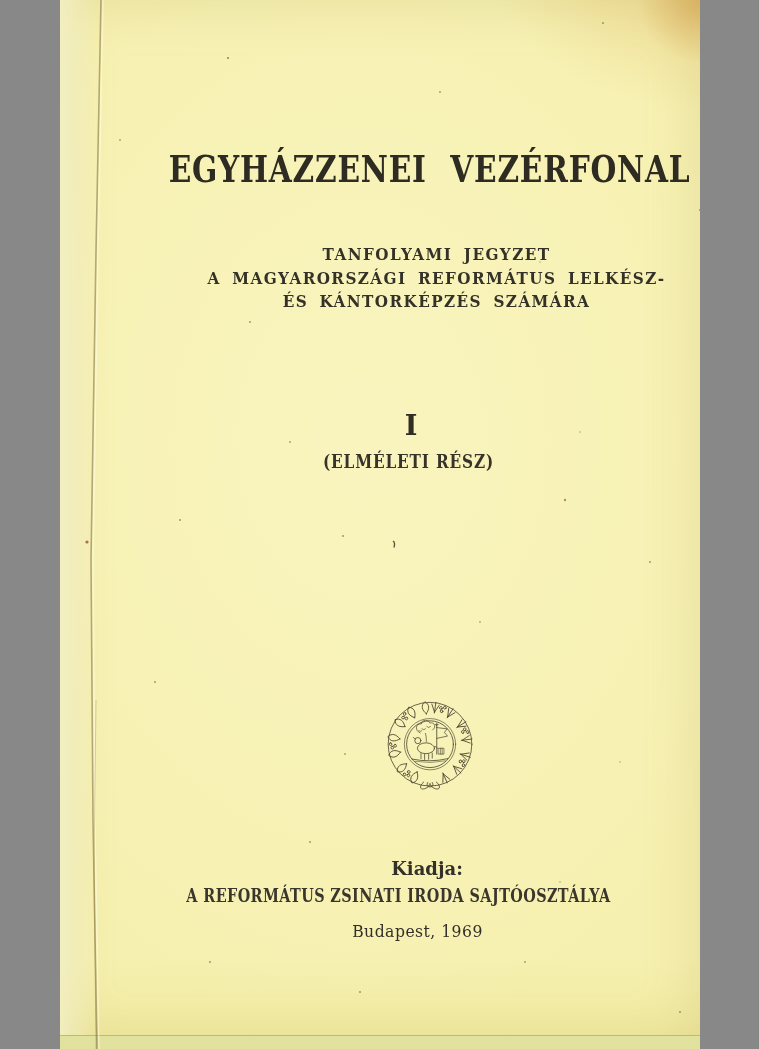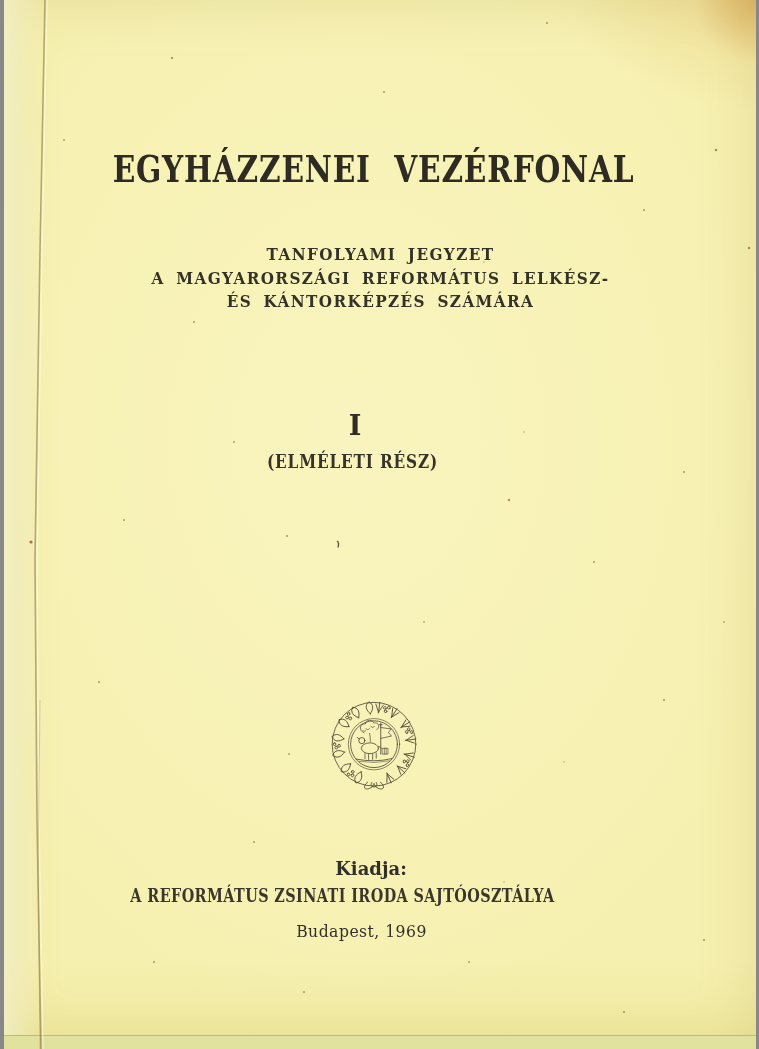--- a/index.html
+++ b/index.html
@@ -1,19 +1,19 @@
 <!DOCTYPE html>
 <html><head>
 <meta charset="utf-8">
 <title>Scanned book title page</title>
 <style>
   html,body{margin:0;padding:0;background:#888;}
   .page{
     position:relative;
-    width:752px;height:1049px;
+    width:640px;height:1049px;
     margin:0 auto;
     background:
       radial-gradient(circle 70px at 100% 0%, rgba(198,120,30,.38), rgba(198,120,30,0) 90%),
       radial-gradient(ellipse 320px 220px at 102% -4%, rgba(216,156,62,.30), rgba(216,156,62,0) 70%),
       radial-gradient(ellipse 540px 700px at 47% 42%, rgba(255,252,214,.38), rgba(255,252,214,0) 85%),
       linear-gradient(to top, rgba(222,212,110,.28), rgba(222,212,110,0) 90px),
       #f6f0b0;
     box-shadow: inset 0 0 55px rgba(168,148,66,.22);
     overflow:hidden;
     font-family:"DejaVu Serif","Liberation Serif",serif;

